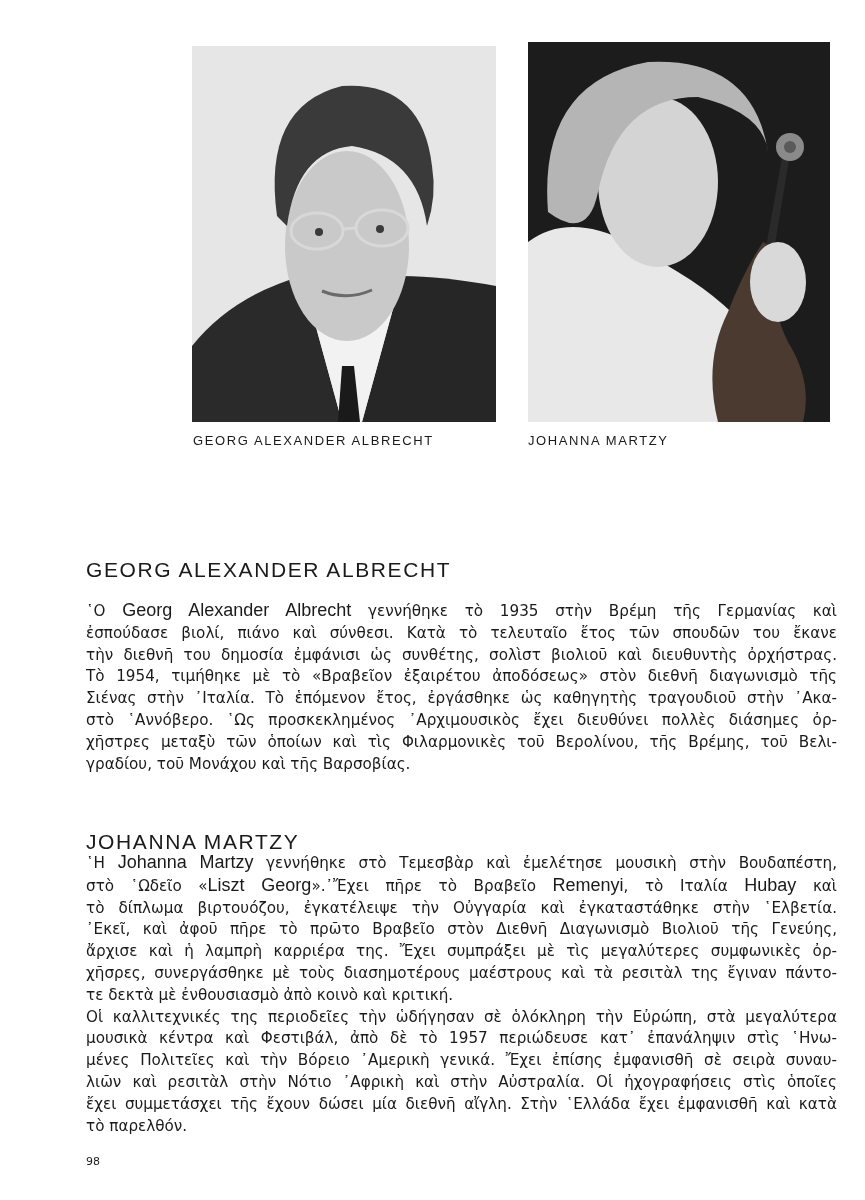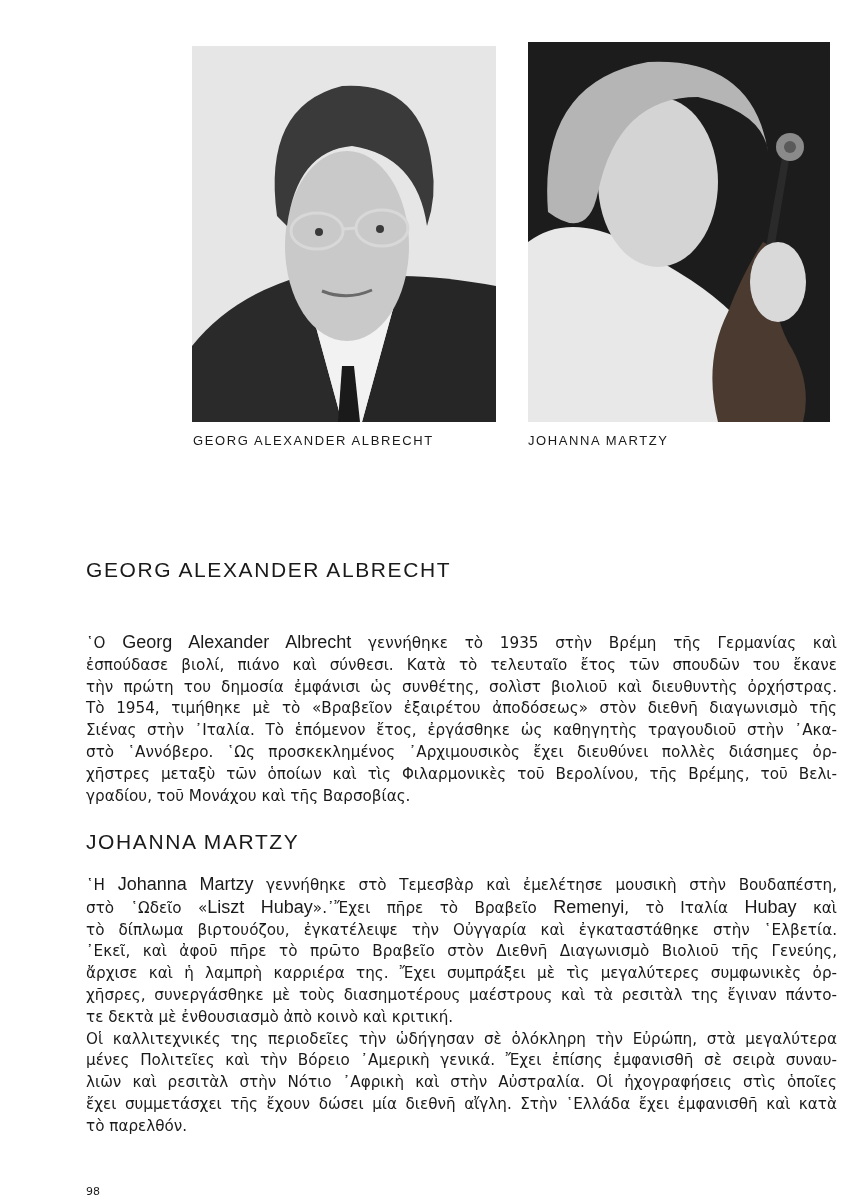--- a/index.html
+++ b/index.html
@@ -11,23 +11,23 @@
   .caption { position: absolute; top: 433px; font-family: "Liberation Sans", sans-serif; font-size: 13px; letter-spacing: 1.6px; color: #1a1a1a; }
   #caption-albrecht { left: 193px; }
   #caption-martzy { left: 528px; }
   .heading { position: absolute; left: 86px; font-family: "Liberation Sans", sans-serif; font-size: 21px; letter-spacing: 1.6px; font-weight: normal; margin: 0; color: #1a1a1a; }
   #heading-albrecht { top: 558px; }
   #heading-martzy { top: 830px; }
   .bio { position: absolute; left: 86px; width: 751px; font-family: "DejaVu Sans", sans-serif; font-size: 15.2px; line-height: 21.8px; color: #1a1a1a; }
   .bio .line { display: block; white-space: nowrap; text-align: justify; text-align-last: justify; }
   .bio .line.last { text-align-last: left; }
   .bio .latin { font-family: "Liberation Sans", sans-serif; font-size: 18px; }
-  #bio-albrecht { top: 632px; }
-  #bio-martzy { top: 874px; }
-  #page-number { position: absolute; left: 86px; top: 1185px; font-family: "DejaVu Sans", sans-serif; font-size: 11px; color: #1a1a1a; }
+  #bio-albrecht { top: 600px; }
+  #bio-martzy { top: 852px; }
+  #page-number { position: absolute; left: 86px; top: 1155px; font-family: "DejaVu Sans", sans-serif; font-size: 11px; color: #1a1a1a; }
 </style>
 </head>
 <body>
 
 <div class="photo" id="photo-albrecht">
   <svg viewBox="0 0 304 376" preserveAspectRatio="none">
     <rect width="304" height="376" fill="#e6e6e6"></rect>
 
     <path d="M0 300 Q40 250 110 230 L150 376 L0 376 Z" fill="#2a2a2a"></path>
     <path d="M304 240 Q250 230 210 230 L170 376 L304 376 Z" fill="#262626"></path>
@@ -68,37 +68,38 @@
 
     <ellipse cx="250" cy="240" rx="28" ry="40" fill="#d9d9d9"></ellipse>
   </svg>
 </div>
 <div class="caption" id="caption-martzy">JOHANNA MARTZY</div>
 
 <h2 class="heading" id="heading-albrecht">GEORG ALEXANDER ALBRECHT</h2>
 <div class="bio" id="bio-albrecht">
   <span class="line"><span>῾Ο </span><span class="latin">Georg Alexander Albrecht</span><span> γεννήθηκε τὸ 1935 στὴν Βρέμη τῆς Γερμανίας καὶ</span></span>
   <span class="line">ἐσπούδασε βιολί, πιάνο καὶ σύνθεσι. Κατὰ τὸ τελευταῖο ἔτος τῶν σπουδῶν του ἔκανε</span>
-  <span class="line">τὴν πρώτη του δημοσία ἐμφάνισι ὡς συνθέτης, σολὶστ βιολιοῦ καὶ διευθυντὴς ὀρχήστρας.</span>
+  <span class="line">τὴν διεθνῆ του δημοσία ἐμφάνισι ὡς συνθέτης, σολὶστ βιολιοῦ καὶ διευθυντὴς ὀρχήστρας.</span>
   <span class="line">Τὸ 1954, τιμήθηκε μὲ τὸ «Βραβεῖον ἐξαιρέτου ἀποδόσεως» στὸν διεθνῆ διαγωνισμὸ τῆς</span>
   <span class="line">Σιένας στὴν ᾿Ιταλία. Τὸ ἑπόμενον ἔτος, ἐργάσθηκε ὡς καθηγητὴς τραγουδιοῦ στὴν ᾿Ακα-</span>
   <span class="line">στὸ ῾Αννόβερο. ῾Ως προσκεκλημένος ᾿Αρχιμουσικὸς ἔχει διευθύνει πολλὲς διάσημες ὀρ-</span>
   <span class="line">χῆστρες μεταξὺ τῶν ὁποίων καὶ τὶς Φιλαρμονικὲς τοῦ Βερολίνου, τῆς Βρέμης, τοῦ Βελι-</span>
   <span class="line last">γραδίου, τοῦ Μονάχου καὶ τῆς Βαρσοβίας.</span>
 </div>
 
 <h2 class="heading" id="heading-martzy">JOHANNA MARTZY</h2>
 <div class="bio" id="bio-martzy">
   <span class="line"><span>῾Η </span><span class="latin">Johanna Martzy</span><span> γεννήθηκε στὸ Τεμεσβὰρ καὶ ἐμελέτησε μουσικὴ στὴν Βουδαπέστη,</span></span>
-  <span class="line"><span>στὸ ῾Ωδεῖο «</span><span class="latin">Liszt Hubay</span><span>».᾿Ἔχει πῆρε τὸ Βραβεῖο </span><span class="latin">Remenyi</span><span>, τὸ Ιταλία </span><span class="latin">Hubay</span><span> καὶ</span></span>
+  <span class="line"><span>στὸ ῾Ωδεῖο «</span><span class="latin">Liszt Georg</span><span>».᾿Ἔχει πῆρε τὸ Βραβεῖο </span><span class="latin">Remenyi</span><span>, τὸ Ιταλία </span><span class="latin">Hubay</span><span> καὶ</span></span>
   <span class="line">τὸ δίπλωμα βιρτουόζου, ἐγκατέλειψε τὴν Οὐγγαρία καὶ ἐγκαταστάθηκε στὴν ῾Ελβετία.</span>
   <span class="line">᾿Εκεῖ, καὶ ἀφοῦ πῆρε τὸ πρῶτο Βραβεῖο στὸν Διεθνῆ Διαγωνισμὸ Βιολιοῦ τῆς Γενεύης,</span>
   <span class="line">ἄρχισε καὶ ἡ λαμπρὴ καρριέρα της. Ἔχει συμπράξει μὲ τὶς μεγαλύτερες συμφωνικὲς ὀρ-</span>
   <span class="line">χῆσρες, συνεργάσθηκε μὲ τοὺς διασημοτέρους μαέστρους καὶ τὰ ρεσιτὰλ της ἔγιναν πάντο-</span>
   <span class="line last">τε δεκτὰ μὲ ἐνθουσιασμὸ ἀπὸ κοινὸ καὶ κριτική.</span>
   <span class="line">Οἱ καλλιτεχνικές της περιοδεῖες τὴν ὡδήγησαν σὲ ὁλόκληρη τὴν Εὐρώπη, στὰ μεγαλύτερα</span>
+  <span class="line">μουσικὰ κέντρα καὶ Φεστιβάλ, ἀπὸ δὲ τὸ 1957 περιώδευσε κατ᾿ ἐπανάληψιν στὶς ῾Ηνω-</span>
   <span class="line">μένες Πολιτεῖες καὶ τὴν Βόρειο ᾿Αμερικὴ γενικά. Ἔχει ἐπίσης ἐμφανισθῆ σὲ σειρὰ συναυ-</span>
   <span class="line">λιῶν καὶ ρεσιτὰλ στὴν Νότιο ᾿Αφρικὴ καὶ στὴν Αὐστραλία. Οἱ ἠχογραφήσεις στὶς ὁποῖες</span>
   <span class="line">ἔχει συμμετάσχει τῆς ἔχουν δώσει μία διεθνῆ αἴγλη. Στὴν ῾Ελλάδα ἔχει ἐμφανισθῆ καὶ κατὰ</span>
   <span class="line last">τὸ παρελθόν.</span>
 </div>
 
 <div id="page-number">98</div>
 
 </body></html>

